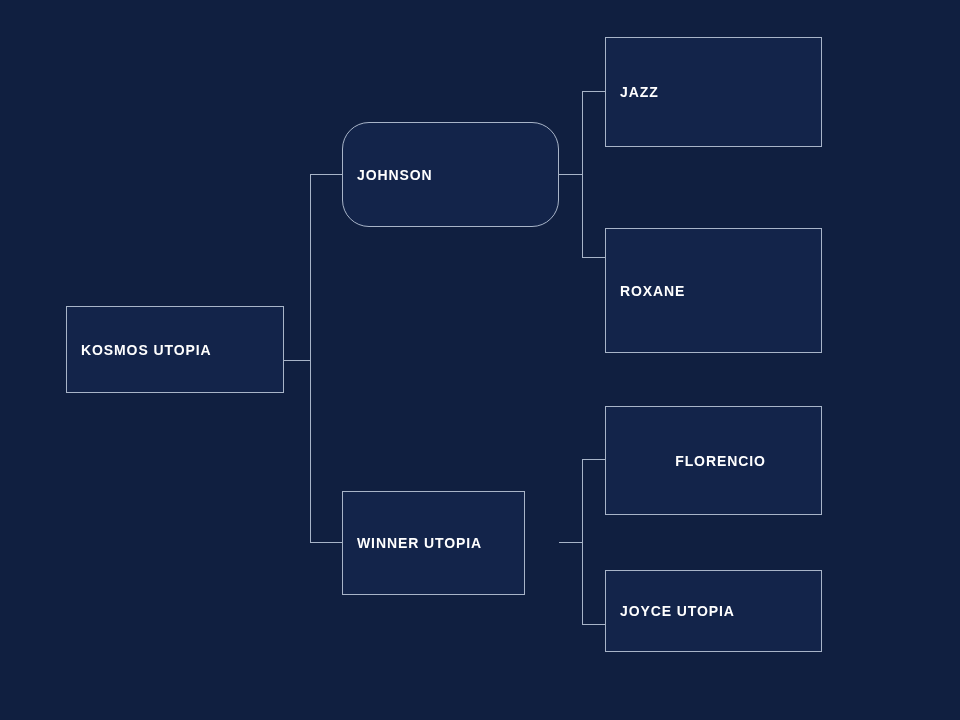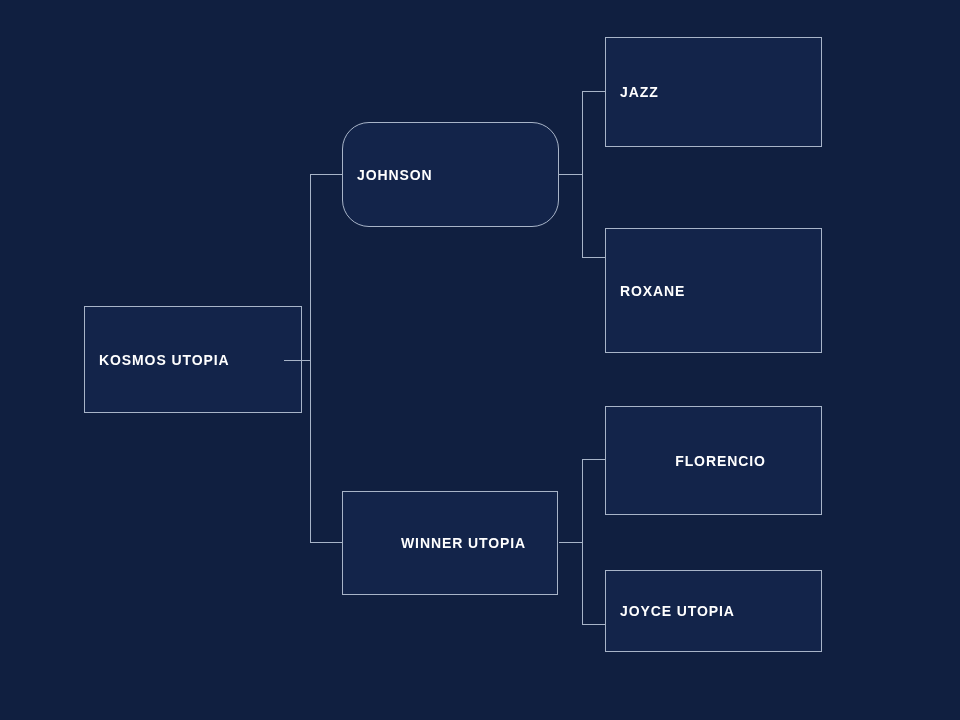--- a/index.html
+++ b/index.html
@@ -47,29 +47,29 @@
     position: absolute;
     height: 1px;
     background: #a8b4c8;
   }
 </style>
 </head>
 <body>
 
 <div id="bracket-root">
 
-  <div class="match-box" style="left:66px; top:306px; width:218px; height:107px;margin-left:18px;">
+  <div class="match-box" style="left:66px; top:306px; width:218px; height:87px;">
     <span class="match-label">KOSMOS UTOPIA</span>
   </div>
 
   <div class="match-box" style="left:342px; top:122px; width:217px; height:105px;border-radius:27px;">
     <span class="match-label">JOHNSON</span>
   </div>
 
-  <div class="match-box" style="left:342px; top:491px; width:216px; height:104px;padding-left:44px;">
+  <div class="match-box" style="left:342px; top:491px; width:183px; height:104px;">
     <span class="match-label">WINNER UTOPIA</span>
   </div>
 
   <div class="match-box" style="left:605px; top:37px; width:217px; height:110px;">
     <span class="match-label">JAZZ</span>
   </div>
 
   <div class="match-box" style="left:605px; top:204px; width:217px; height:125px;margin-top:24px;">
     <span class="match-label">ROXANE</span>
   </div>

